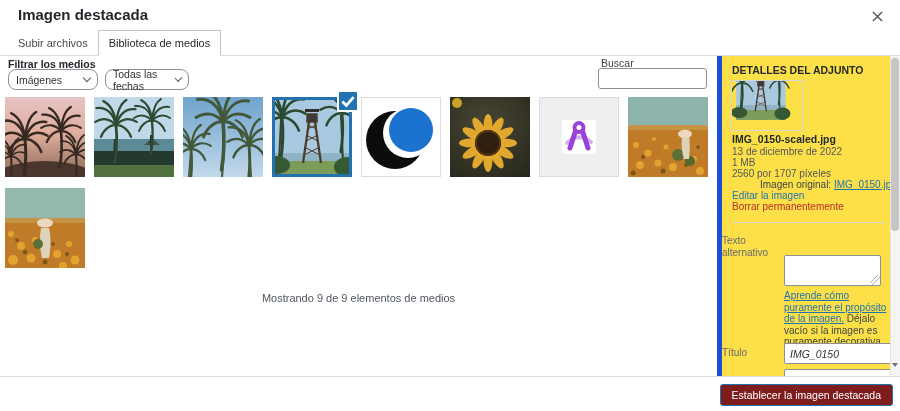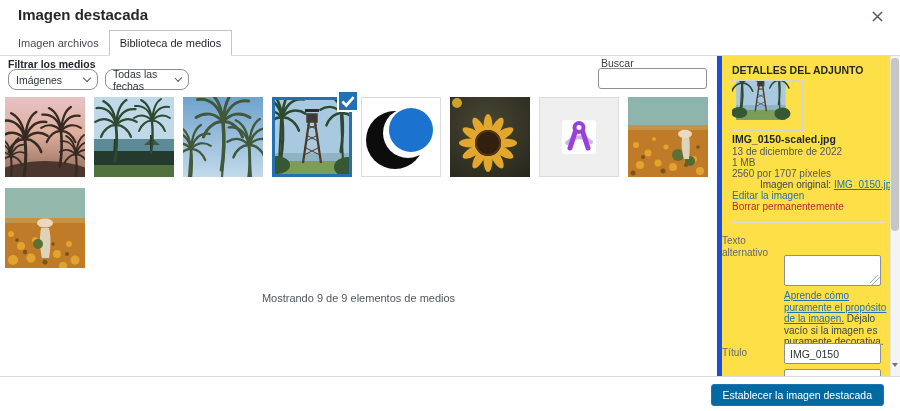--- a/index.html
+++ b/index.html
@@ -50,32 +50,32 @@
   .link-danger { color:#b32d2e; cursor:pointer; }
   .sb-divider { position:absolute; left:10px; top:166px; width:153px; border-top:1px solid #dcdcde; }
   .fld-label { position:absolute; left:0; width:57px; text-align:left; color:#646970; line-height:12px; }
   .lbl-alt { top:179px; }
   .lbl-title { top:291px; }
   .alt-textarea { position:absolute; left:62px; top:199px; width:97px; height:31px; border:1px solid #8c8f94; border-radius:2px; resize:none; font-family:"Liberation Sans",sans-serif; font-size:10px; padding:2px 4px;
     background:linear-gradient(135deg, transparent 0 5px, #aaa 5px 6px, transparent 6px 8px, #aaa 8px 9px, transparent 9px) no-repeat bottom right / 10px 10px, #fff; }
   .alt-help { position:absolute; left:62px; top:234px; width:104px; line-height:11.5px; }
   .alt-help .link { display:inline; }
   .alt-help-text { color:#3c434a; }
-  .title-input, .partial-input { position:absolute; left:62px; width:97px; height:21px; border:1px solid #8c8f94; border-radius:2px; background:#fff; font-family:"Liberation Sans",sans-serif; font-size:10.5px; color:#2c3338; padding:0 5px; }
+  .title-input, .partial-input { position:absolute; left:62px; width:115px; height:21px; border:1px solid #8c8f94; border-radius:2px; background:#fff; font-family:"Liberation Sans",sans-serif; font-size:10.5px; color:#2c3338; padding:0 5px;font-style:italic; }
   .title-input { top:287px; }
   .partial-input { top:313px; height:20px; }
 
   
   .sb-track { position:absolute; right:0; top:0; width:10px; height:100%; background:#f4f4f4; border-left:1px solid #e6e6e6; cursor:pointer; }
   .sb-thumb-bar { position:absolute; right:1px; top:2px; width:8px; height:173px; background:#c6c6c6; border-radius:4px; }
   .sb-arrow-down { position:absolute; right:2px; bottom:6px; width:0; height:0; border:3.5px solid transparent; border-top:4.5px solid #757575; }
 
   
   .footer { position:absolute; left:0; bottom:0; width:900px; height:35px; background:#fff; border-top:1px solid #dcdcde; }
-  .primary-btn { position:absolute; right:16px; top:7px; height:22px; padding:0 11px; background:#0369a1; border:1px solid #2271b1; border-radius:3px; color:#fff; font-family:"Liberation Sans",sans-serif; font-size:10.5px; cursor:pointer; }
+  .primary-btn { position:absolute; right:7px; top:7px; height:22px; padding:0 11px; background:#7f1d1d; border:1px solid #2271b1; border-radius:3px; color:#fff; font-family:"Liberation Sans",sans-serif; font-size:10.5px; cursor:pointer; }
 </style>
 </head>
 <body>
 
 <svg width="0" height="0" style="position:absolute" aria-hidden="true">
 <defs>
   <g id="palm" fill="none" stroke="currentColor" stroke-linecap="round">
     <path stroke-width="2.4" d="M0,2 C1,12 1,22 -1,34"></path>
     <g stroke-width="2">
       <path d="M0,2 C-2,-8 -8,-14 -17,-13"></path>
@@ -254,21 +254,21 @@
 <div id="app">
 
   <div class="modal-title">Imagen destacada</div>
   <div class="close-btn">
     <svg width="11" height="11" viewBox="0 0 12 12">
         <path d="M1,1 L11,11 M11,1 L1,11" stroke="#50575e" stroke-width="1.6"></path>
       </svg>
   </div>
 
   <div class="tabs">
-    <div class="tab">Imagen archivos</div>
+    <div class="tab">Subir archivos</div>
     <div class="tab active">Biblioteca de medios</div>
   </div>
 
   <div class="content">
     <div class="filter-label">Filtrar los medios</div>
 
     <div class="wp-select sel-type">
       <span>Imágenes</span>
       <span class="chevron"></span>
     </div>

